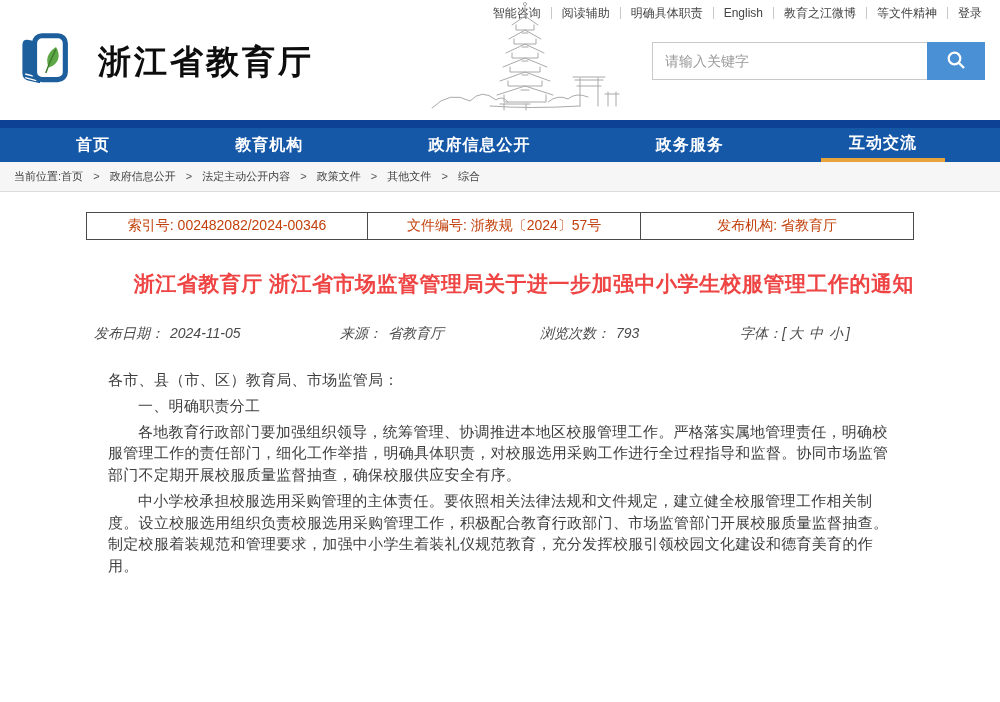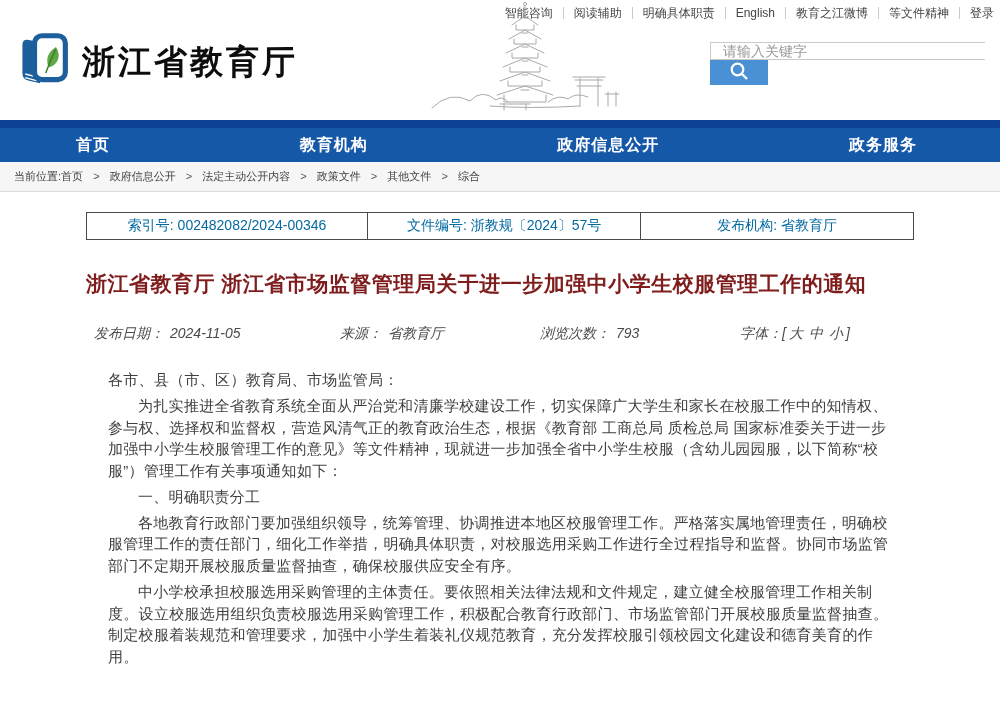--- a/index.html
+++ b/index.html
@@ -1,56 +1,56 @@
 <!DOCTYPE html>
 <html><head>
 <meta charset="utf-8">
 <style>
   html,body{margin:0;padding:0;background:#fff;}
   body{width:1000px;height:702px;overflow:hidden;font-family:"Liberation Sans",sans-serif;-webkit-font-smoothing:antialiased;}
   a{text-decoration:none;}
 
   
   .header{position:relative;height:120px;background:#fff;}
-  .topbar{position:absolute;top:7px;right:2px;display:flex;align-items:center;font-size:12px;}
+  .topbar{position:absolute;top:7px;right:14px;display:flex;align-items:center;font-size:12px;}
   .topbar a{color:#444;padding:0 10px;border-right:1px solid #c9c9c9;line-height:12px;cursor:pointer;}
   .topbar a:last-child{border-right:none;padding-right:4px;font-family:Liberation Serif, serif;}
 
   .logo{position:absolute;left:14px;top:30px;display:flex;align-items:center;cursor:pointer;}
   .logo svg{width:56px;height:60px;}
-  .site-title{font-family:"DejaVu Serif","Liberation Serif",serif;font-weight:bold;font-size:33px;color:#0d0d0d;margin-left:12px;letter-spacing:3px;}
+  .site-title{font-family:"DejaVu Serif","Liberation Serif",serif;font-weight:bold;font-size:33px;color:#0d0d0d;margin-left:28px;letter-spacing:3px;}
 
   .pagoda{position:absolute;left:430px;top:0;width:205px;height:116px;opacity:.85;}
 
-  .search{position:absolute;right:15px;top:42px;display:flex;height:38px;flex-direction:column;}
+  .search{position:absolute;right:15px;top:42px;display:flex;height:38px;}
   .search input{width:250px;height:36px;border:1px solid #c9c9c9;border-right:none;padding:0 12px;font-size:14px;color:#333;outline:none;font-family:inherit;}
   .search input::placeholder{color:#999;}
   .search button{width:58px;height:38px;background:#4a90d5;border:none;cursor:pointer;display:flex;align-items:center;justify-content:center;padding:0;}
 
   
   .nav-strip{height:8px;background:#0c4195;}
   .nav-bar{height:34px;background:#1558a8;display:flex;justify-content:space-between;padding:0 55px 0 48px;}
   .nav-item{height:34px;box-sizing:border-box;line-height:33px;padding:0 28px;color:#fff;font-size:16px;font-weight:bold;cursor:pointer;letter-spacing:1px;}
   .nav-item.active{border-bottom:4px solid #e9a33c;line-height:29px;}
 
   
   .breadcrumb{height:29px;line-height:29px;background:#f6f6f6;border-bottom:1px solid #dcdcdc;padding:0 14px;font-size:11px;color:#3f3f3f;}
   .breadcrumb a{color:#3f3f3f;cursor:pointer;}
   .crumb-sep{margin:0 7px;color:#555;}
 
   
   .content{width:828px;margin:0 auto;padding-top:20px;}
 
   table.doc-info{width:100%;border-collapse:collapse;}
-  .doc-info td{border:1px solid #4a4a4a;height:26px;text-align:center;font-size:14px;color:#0369a1;padding:0 4px;margin-left:47px;}
+  .doc-info td{border:1px solid #4a4a4a;height:26px;text-align:center;font-size:14px;color:#c2410c;padding:0 4px;margin-left:47px;}
   .doc-info td:nth-child(1){width:34%;}
   .doc-info td:nth-child(2){width:33%;}
   .doc-info td:nth-child(3){width:33%;}
 
-  .article-title{text-align:left;font-size:21px;font-weight:bold;color:#7f1d1d;margin-top:30px;letter-spacing:.5px;}
+  .article-title{text-align:right;font-size:21px;font-weight:bold;color:#ef4444;margin-top:30px;letter-spacing:.5px;}
 
   .article-meta{display:flex;margin-top:27px;font-size:14px;color:#4a4a4a;padding-left:8px;font-style:italic;}
   .meta-item:nth-child(1){width:246px;}
   .meta-item:nth-child(2){width:200px;}
   .meta-item:nth-child(3){width:200px;}
   .meta-label{margin-right:6px;}
   .font-sizer span.fs{cursor:pointer;margin:0 3px;color:#4a4a4a;}
 
   .article-body{margin-top:26px;font-size:15px;color:#3f3f3f;line-height:1.45;letter-spacing:.3px;padding:0 6px;}
   .article-body p{margin:0 16px 4px;}
@@ -116,20 +116,21 @@
     </button>
   </div>
 </div>
 
 <div class="nav-strip"></div>
 <nav class="nav-bar">
   <div class="nav-item">首页</div>
   <div class="nav-item">教育机构</div>
   <div class="nav-item">政府信息公开</div>
   <div class="nav-item">政务服务</div>
+  <div class="nav-item active">互动交流</div>
 </nav>
 
 <div class="breadcrumb">
   <span>当前位置:</span><a>首页</a>
   <span class="crumb-sep">&gt;</span>
   <a>政府信息公开</a>
   <span class="crumb-sep">&gt;</span>
   <a>法定主动公开内容</a>
   <span class="crumb-sep">&gt;</span>
   <a>政策文件</a>
@@ -163,19 +164,18 @@
     <span class="meta-item">
       <span class="meta-label">浏览次数：</span><span>793</span>
     </span>
     <span class="meta-item font-sizer">
       <span>字体：</span><span>[</span><span class="fs">大</span><span class="fs">中</span><span class="fs">小</span><span>]</span>
     </span>
   </div>
 
   <div class="article-body">
     <p>各市、县（市、区）教育局、市场监管局：</p>
-    <p class="indent">为扎实推进全省教育系统全面从严治党和清廉学校建设工作，切实保障广大学生和家长在校服工作中的知情权、参与权、选择权和监督权，营造风清气正的教育政治生态，根据《教育部 工商总局 质检总局 国家标准委关于进一步加强中小学生校服管理工作的意见》等文件精神，现就进一步加强全省中小学生校服（含幼儿园园服，以下简称“校服”）管理工作有关事项通知如下：</p>
     <p class="indent">一、明确职责分工</p>
     <p class="indent">各地教育行政部门要加强组织领导，统筹管理、协调推进本地区校服管理工作。严格落实属地管理责任，明确校服管理工作的责任部门，细化工作举措，明确具体职责，对校服选用采购工作进行全过程指导和监督。协同市场监管部门不定期开展校服质量监督抽查，确保校服供应安全有序。</p>
     <p class="indent">中小学校承担校服选用采购管理的主体责任。要依照相关法律法规和文件规定，建立健全校服管理工作相关制度。设立校服选用组织负责校服选用采购管理工作，积极配合教育行政部门、市场监管部门开展校服质量监督抽查。制定校服着装规范和管理要求，加强中小学生着装礼仪规范教育，充分发挥校服引领校园文化建设和德育美育的作用。</p>
   </div>
 
 </div>
 
 </body></html>

